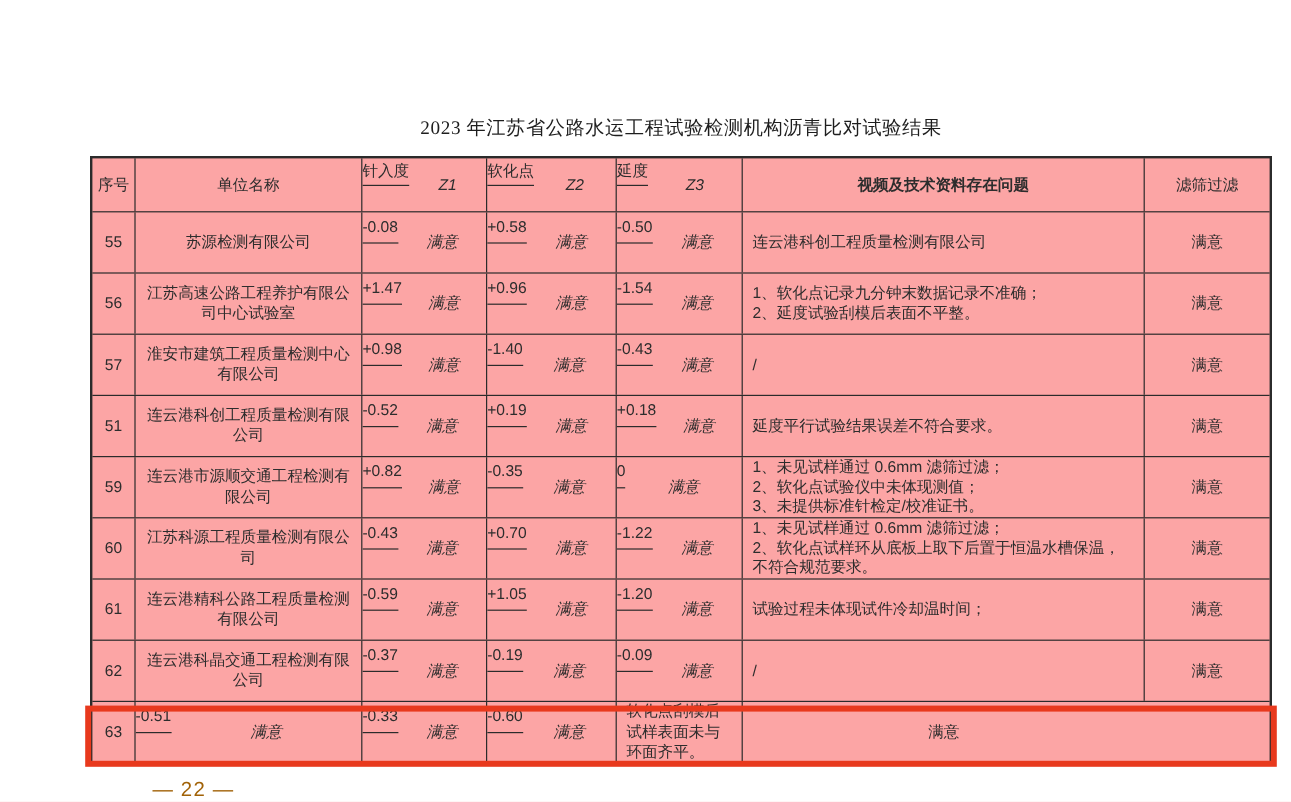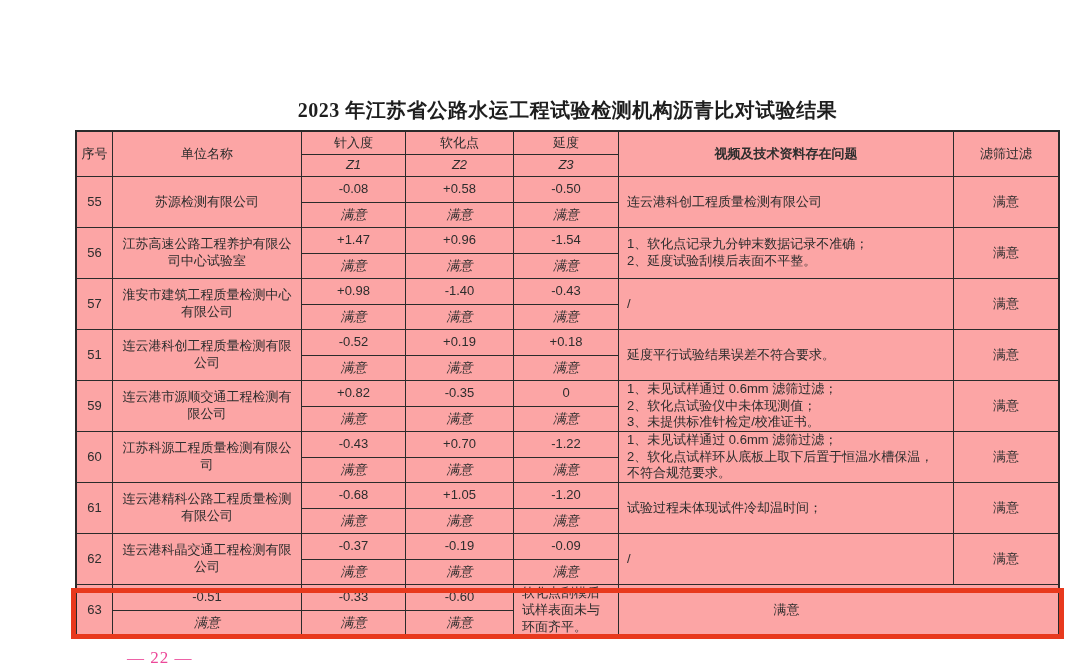--- a/index.html
+++ b/index.html
@@ -14,22 +14,22 @@
     height: 668px;
     background: #ffffff;
     overflow: hidden;
   }
   .doc-title {
     position: absolute;
     left: 75px;
     top: 97px;
     width: 985px;
     text-align: center;
-    font-size: 20px;
-    font-weight: bold;
+    font-size: 16px;
+    font-weight: normal;
     letter-spacing: 0.5px;
     color: #1e1e1e;
     font-family: "Liberation Serif", "DejaVu Serif", serif;
   }
   .results-table {
     position: absolute;
     left: 75px;
     top: 130px;
     width: 985px;
     border: 2px solid #2b2b2b;
@@ -48,21 +48,21 @@
     align-items: center;
     justify-content: center;
     text-align: center;
     font-size: 13px;
     line-height: 1.3;
     color: #2d2d2d;
     overflow: hidden;
   }
   .cell:last-child { border-right: none; }
   .c-unit { padding: 2px 5px; }
-  .c-z { flex-direction: column; align-items: stretch; justify-content: flex-start; padding: 0; }
+  .c-z { flex-direction: row; align-items: stretch; justify-content: flex-start; padding: 0; }
   .z-top {
     height: 26px;
     border-bottom: 1px solid #2b2b2b;
     display: flex; align-items: center; justify-content: center;
   }
   .z-bottom { flex: 1; display: flex; align-items: center; justify-content: center; font-style: italic; }
   .thead .z-top { height: 23px; }
   .c-prob {
     justify-content: flex-start;
     text-align: left;
@@ -78,22 +78,22 @@
     height: 51px;
     border: 5px solid #e8391d;
     pointer-events: none;
     z-index: 5;
   }
   .page-number {
     position: absolute;
     left: 127px;
     top: 648px;
     font-size: 17px;
-    color: #ec4899;
-    font-family: Liberation Serif, serif;
+    color: #a16207;
+    font-family: Liberation Sans, sans-serif;
     letter-spacing: 1px;
   }
 </style>
 </head>
 <body>
 
 <div class="page">
 
   <div class="doc-title">2023 年江苏省公路水运工程试验检测机构沥青比对试验结果</div>
 
@@ -289,21 +289,21 @@
     </div>
   </div>
         <div class="trow">
     <div class="cell">
       <span>61</span>
     </div>
     <div class="cell c-unit">
       <span>连云港精科公路工程质量检测有限公司</span>
     </div>
     <div class="cell c-z">
-      <div class="z-top">-0.68</div>
+      <div class="z-top">-0.59</div>
       <div class="z-bottom">满意</div>
     </div>
     <div class="cell c-z">
       <div class="z-top">+1.05</div>
       <div class="z-bottom">满意</div>
     </div>
     <div class="cell c-z">
       <div class="z-top">-1.20</div>
       <div class="z-bottom">满意</div>
     </div>

